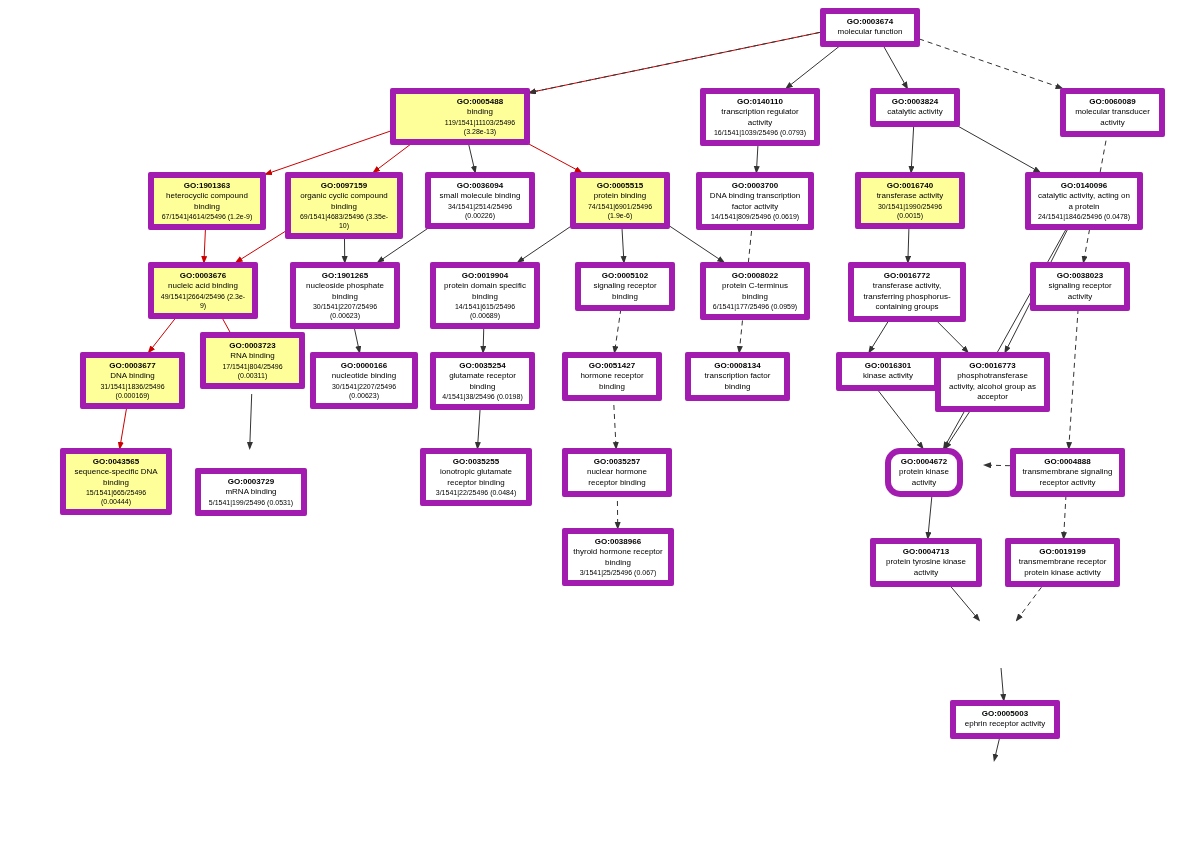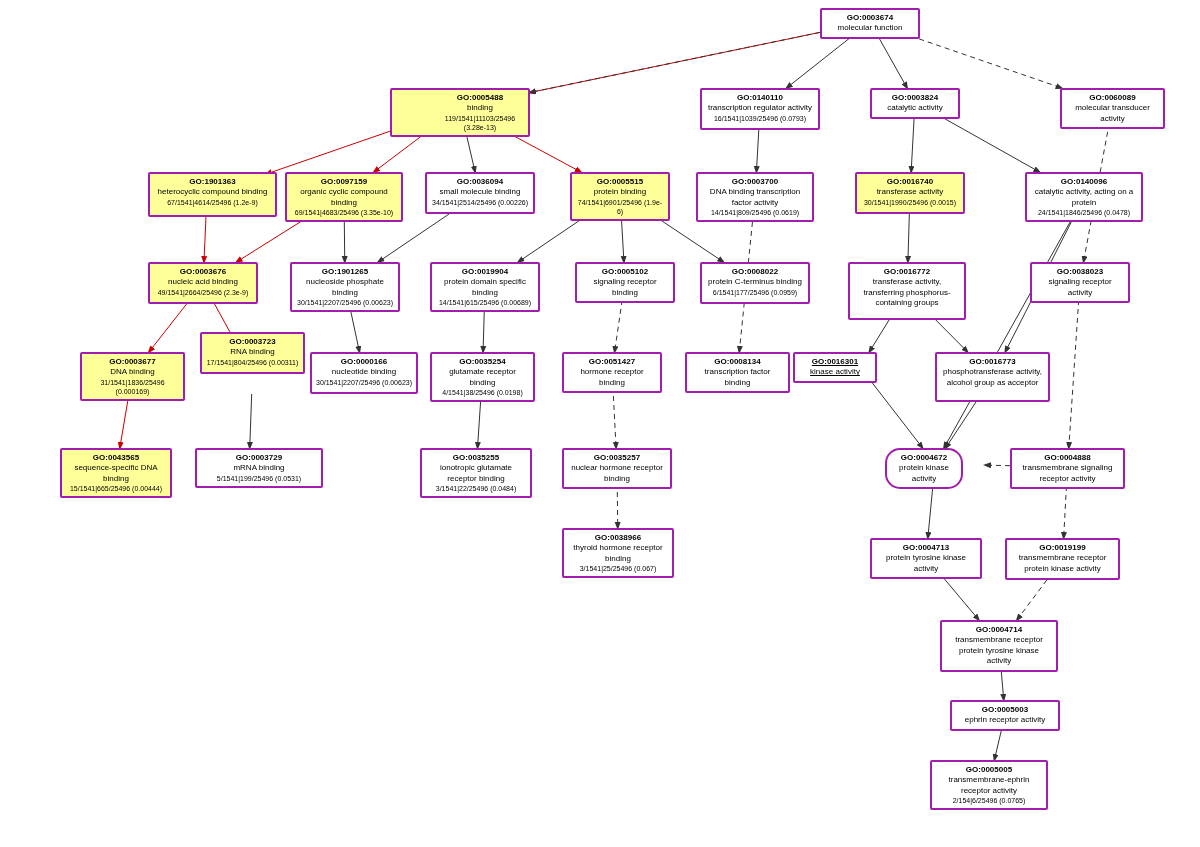--- a/index.html
+++ b/index.html
@@ -12,21 +12,21 @@
       overflow: hidden;
       position: relative;
     }
     #graph-container {
       position: relative;
       width: 1200px;
       height: 847px;
     }
     .node {
       position: absolute;
-      border: 2px solid #a21caf;
+      border: 6px solid #a21caf;
       background: #ffffcc;
       text-align: center;
       padding: 3px 4px;
       font-size: 8px;
       line-height: 1.3;
       border-radius: 2px;
     }
     .node.white {
       background: #fff;
     }
@@ -127,21 +127,21 @@
       <span class="go-stats">16/1541|1039/25496 (0.0793)</span>
     </div>
     <div class="node white" style="left: 870px; top: 88px; width: 90px; min-height: 28px;">
       <span class="go-id">GO:0003824</span>
       <span class="go-name">catalytic activity</span>
     </div>
     <div class="node white" style="left: 1060px; top: 88px; width: 105px; min-height: 35px;">
       <span class="go-id">GO:0060089</span>
       <span class="go-name">molecular transducer activity</span>
     </div>
-    <div class="node yellow" style="left: 148px; top: 172px; width: 129px; min-height: 45px;">
+    <div class="node yellow" style="left: 148px; top: 172px; width: 118px; min-height: 45px;">
       <span class="go-id">GO:1901363</span>
       <span class="go-name">heterocyclic compound binding</span>
       <span class="go-stats">67/1541|4614/25496 (1.2e-9)</span>
     </div>
     <div class="node yellow" style="left: 285px; top: 172px; width: 118px; min-height: 45px;">
       <span class="go-id">GO:0097159</span>
       <span class="go-name">organic cyclic compound binding</span>
       <span class="go-stats">69/1541|4683/25496 (3.35e-10)</span>
     </div>
     <div class="node white" style="left: 425px; top: 172px; width: 110px; min-height: 42px;">
@@ -222,34 +222,34 @@
       <span class="go-stats">4/1541|38/25496 (0.0198)</span>
     </div>
     <div class="node white" style="left: 562px; top: 352px; width: 100px; min-height: 35px;">
       <span class="go-id">GO:0051427</span>
       <span class="go-name">hormone receptor binding</span>
     </div>
     <div class="node white" style="left: 685px; top: 352px; width: 105px; min-height: 35px;">
       <span class="go-id">GO:0008134</span>
       <span class="go-name">transcription factor binding</span>
     </div>
-    <div class="node white" style="left: 793px; top: 352px; width: 84px; min-height: 30px; text-decoration: underline;">
+    <div class="node white" style="left: 836px; top: 352px; width: 104px; min-height: 30px;">
       <span class="go-id">GO:0016301</span>
       <span class="go-name">kinase activity</span>
     </div>
     <div class="node white" style="left: 935px; top: 352px; width: 115px; min-height: 50px;">
       <span class="go-id">GO:0016773</span>
       <span class="go-name">phosphotransferase activity, alcohol group as acceptor</span>
     </div>
     <div class="node yellow" style="left: 60px; top: 448px; width: 112px; min-height: 45px;">
       <span class="go-id">GO:0043565</span>
       <span class="go-name">sequence-specific DNA binding</span>
       <span class="go-stats">15/1541|665/25496 (0.00444)</span>
     </div>
-    <div class="node white" style="left: 195px; top: 448px; width: 128px; min-height: 38px;">
+    <div class="node white" style="left: 195px; top: 468px; width: 112px; min-height: 38px;">
       <span class="go-id">GO:0003729</span>
       <span class="go-name">mRNA binding</span>
       <span class="go-stats">5/1541|199/25496 (0.0531)</span>
     </div>
     <div class="node white" style="left: 420px; top: 448px; width: 112px; min-height: 45px;">
       <span class="go-id">GO:0035255</span>
       <span class="go-name">ionotropic glutamate receptor binding</span>
       <span class="go-stats">3/1541|22/25496 (0.0484)</span>
     </div>
     <div class="node white" style="left: 562px; top: 448px; width: 110px; min-height: 35px;">
@@ -270,26 +270,17 @@
       <span class="go-stats">3/1541|25/25496 (0.067)</span>
     </div>
     <div class="node white" style="left: 870px; top: 538px; width: 112px; min-height: 38px;">
       <span class="go-id">GO:0004713</span>
       <span class="go-name">protein tyrosine kinase activity</span>
     </div>
     <div class="node white" style="left: 1005px; top: 538px; width: 115px; min-height: 42px;">
       <span class="go-id">GO:0019199</span>
       <span class="go-name">transmembrane receptor protein kinase activity</span>
     </div>
-    <div class="node white" style="left: 940px; top: 620px; width: 118px; min-height: 48px;">
-      <span class="go-id">GO:0004714</span>
-      <span class="go-name">transmembrane receptor protein tyrosine kinase activity</span>
-    </div>
     <div class="node white" style="left: 950px; top: 700px; width: 110px; min-height: 30px;">
       <span class="go-id">GO:0005003</span>
       <span class="go-name">ephrin receptor activity</span>
     </div>
-    <div class="node white" style="left: 930px; top: 760px; width: 118px; min-height: 45px;">
-      <span class="go-id">GO:0005005</span>
-      <span class="go-name">transmembrane-ephrin receptor activity</span>
-      <span class="go-stats">2/154|6/25496 (0.0765)</span>
-    </div>
   </div>
 
 </body></html>

